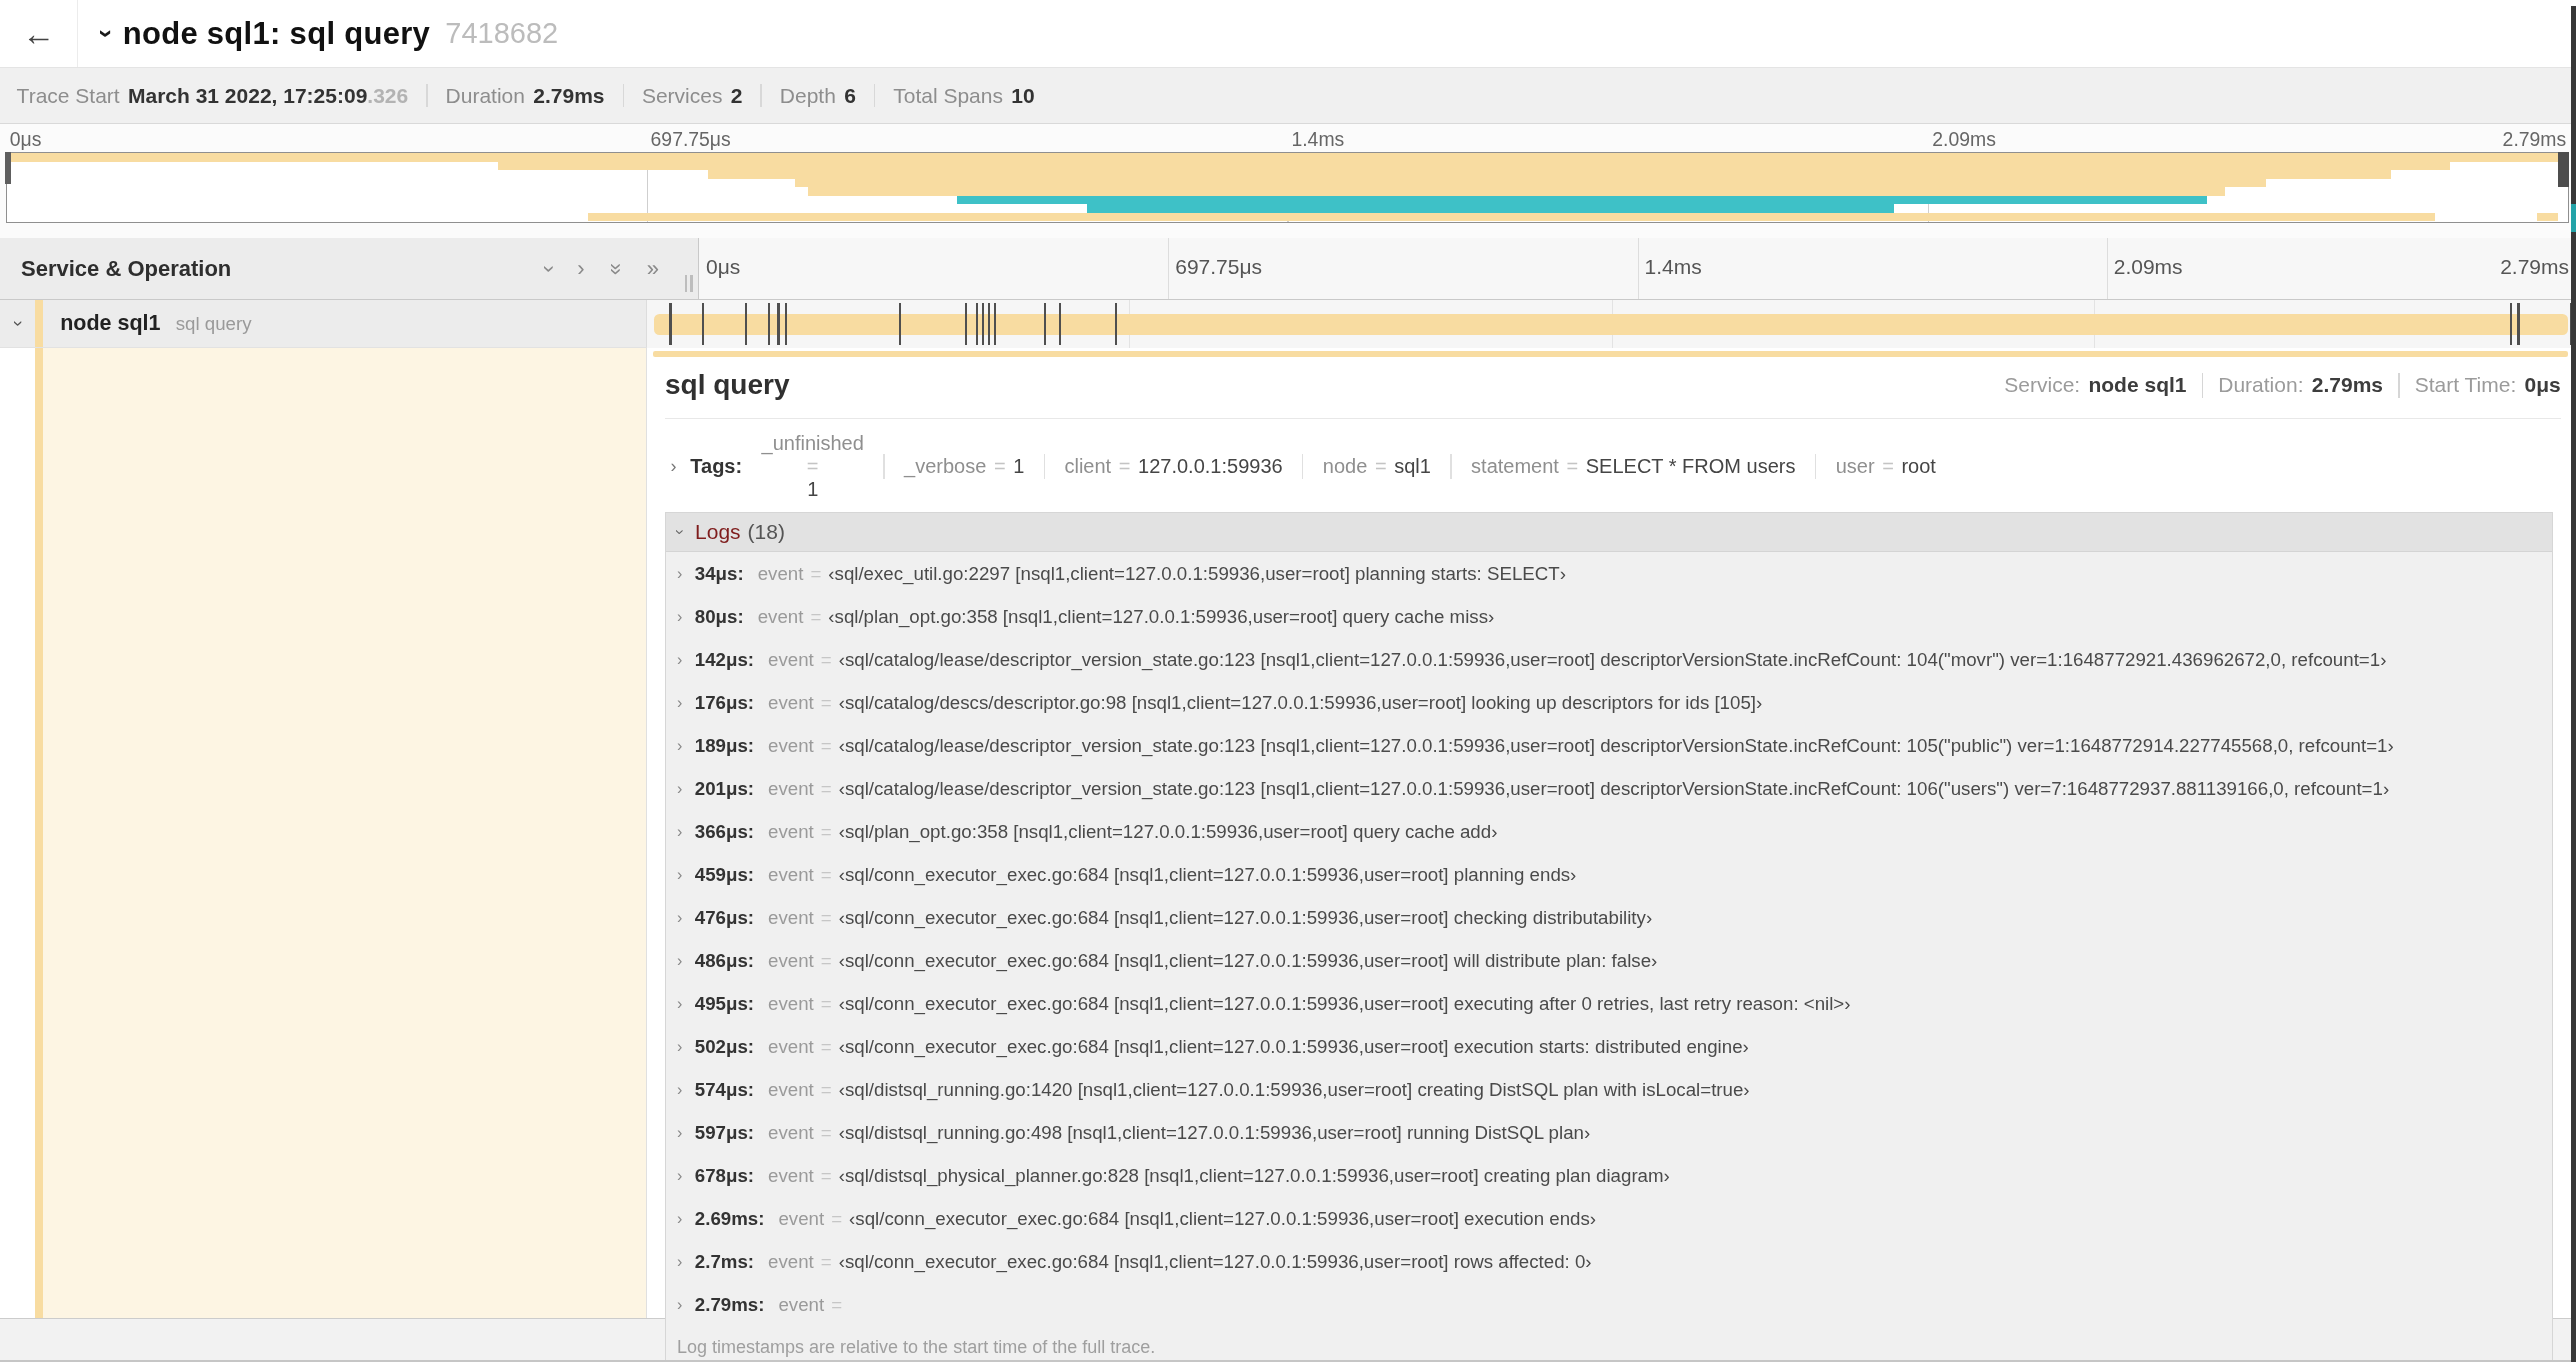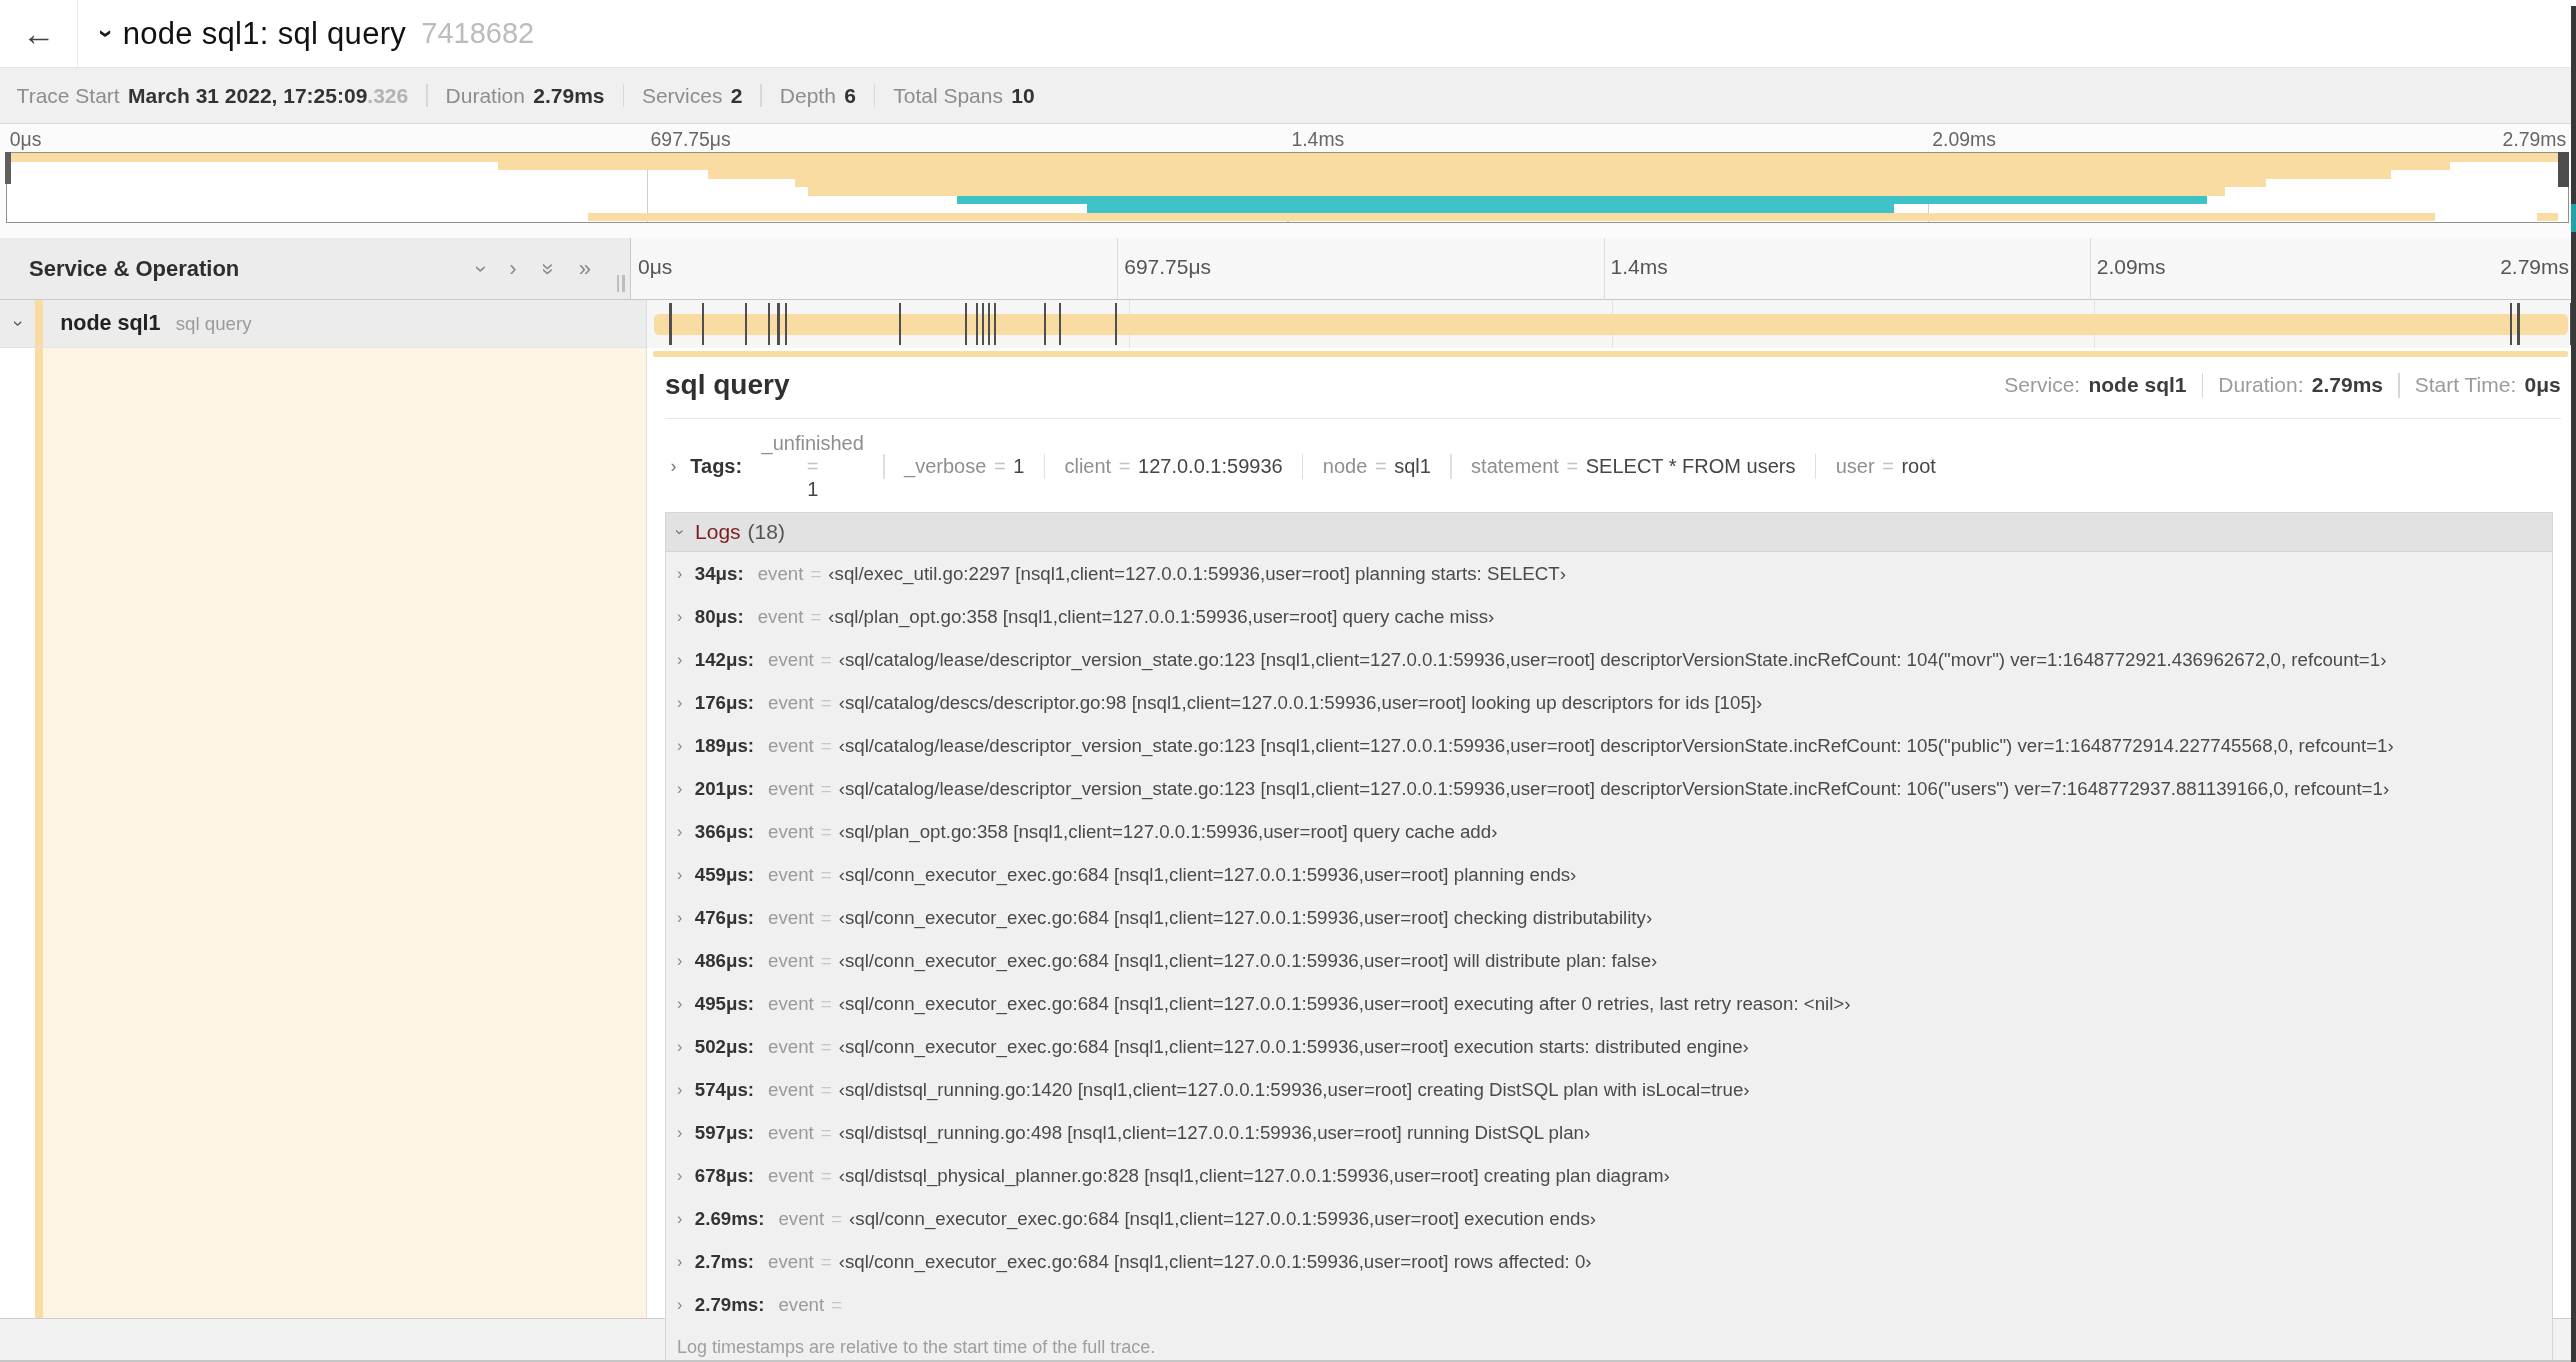--- a/index.html
+++ b/index.html
@@ -5,21 +5,21 @@
   * { margin:0; padding:0; box-sizing:border-box; }
   html,body { width:2576px; height:1363px; overflow:hidden; background:#fff;
     font-family:"Liberation Sans", sans-serif; color:#333; }
   .page { width:2576px; height:1363px; display:flex; flex-direction:column; position:relative; }
 
   
   .hdr { height:68px; border-bottom:0.7px solid #e4e4e4; display:flex; align-items:center; position:relative; background:#fff; flex:none; }
   .back-btn { width:78px; height:100%; border-right:0.7px solid #ececec; display:flex; align-items:center; justify-content:center; font-size:33px; color:#434343; cursor:pointer; }
   .title-chev { font-size:26px; color:#1a1a1a; margin:0 12.5px 0 23.5px; font-weight:700; }
   .rot { display:inline-block; transform:rotate(90deg); }
-  .page-title { font-size:31px; font-weight:400; color:#111; letter-spacing:0.3px; }
+  .page-title { font-size:31px; font-weight:700; color:#111; letter-spacing:0.3px; }
   .trace-id { font-size:29px; color:#bcbcbc; margin-left:15.2px; }
   .hdr-right { position:absolute; right:22px; top:11px; height:46px; display:flex; align-items:center; gap:14px; }
   .find-group { display:flex; width:612px; height:46px; border:0.7px solid #dcdcdc; border-radius:7px; overflow:hidden; background:#fff; }
   .find-input { flex:1; border:none; outline:none; padding:0 16.6px; font-size:21.5px; color:#333; font-family:inherit; background:#fff; }
   .find-input::placeholder { color:#c9c9c9; }
   .find-suffix { width:166px; background:#f6f6f6; border-left:0.7px solid #e6e6e6; display:flex; align-items:center; justify-content:space-evenly; }
   .find-suffix span { color:#cbcbcb; font-size:21px; cursor:pointer; }
   .kbd-btn { width:54px; height:46px; border:0.7px solid #dcdcdc; border-radius:7px; display:flex; align-items:center; justify-content:center; font-size:26px; color:#434343; background:#fff; cursor:pointer; }
   .view-btn { height:46px; border:0.7px solid #dcdcdc; border-radius:7px; display:flex; align-items:center; gap:11px; padding:0 18px; font-size:21.5px; color:#333; background:#fff; cursor:pointer; }
   .view-btn .chev { font-size:16.6px; color:#777; }
@@ -40,21 +40,21 @@
   .mm-rows { position:absolute; inset:0; }
   .mm-row { position:relative; height:8.5px; }
   .mm-seg { position:absolute; top:0; bottom:0; }
   .c-span { background:var(--c-span); }
   .c-secondary { background:var(--c-secondary); }
   .mm-handle-l { position:absolute; left:-1.4px; top:-1.4px; width:5.5px; height:32px; background:#5e5e5e; cursor:ew-resize; }
   .mm-handle-r { position:absolute; right:-1.4px; top:-1.4px; width:11px; height:35px; background:#4d4d4d; cursor:ew-resize; }
 
   
   .tl-hdr { height:62px; display:flex; border-bottom:0.7px solid #c9c9c9; flex:none; }
-  .tlh-left { width:631px; flex:none; background:#ececec; border-right:0.7px solid #c9c9c9; position:relative; display:flex; align-items:center; padding-left:29px; }
+  .tlh-left { width:699px; flex:none; background:#ececec; border-right:0.7px solid #c9c9c9; position:relative; display:flex; align-items:center; padding-left:21px; }
   .tlh-title { font-size:22px; font-weight:700; color:#2e2e2e; }
   .tlh-icons { margin-left:auto; margin-right:39px; display:flex; gap:25px; }
   .tlh-icons span { font-size:22px; color:#8a8a8a; cursor:pointer; }
   .col-resizer { position:absolute; right:5.5px; bottom:7px; display:flex; gap:3.5px; cursor:col-resize; }
   .col-resizer i { display:block; width:2.1px; height:16.6px; background:#bdbdbd; }
   .tlh-right { flex:1; position:relative; background:#f7f7f7; }
   .ruler-label { position:absolute; top:16.6px; font-size:21px; color:#555; white-space:nowrap; }
   .vline { position:absolute; top:0; bottom:0; width:0.7px; background:#ddd; }
 
   

